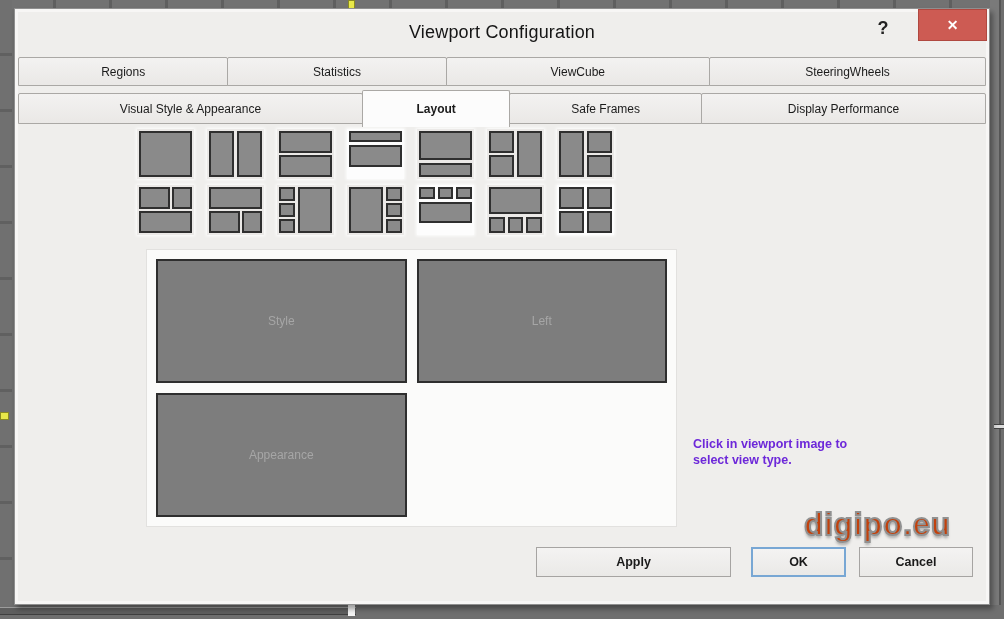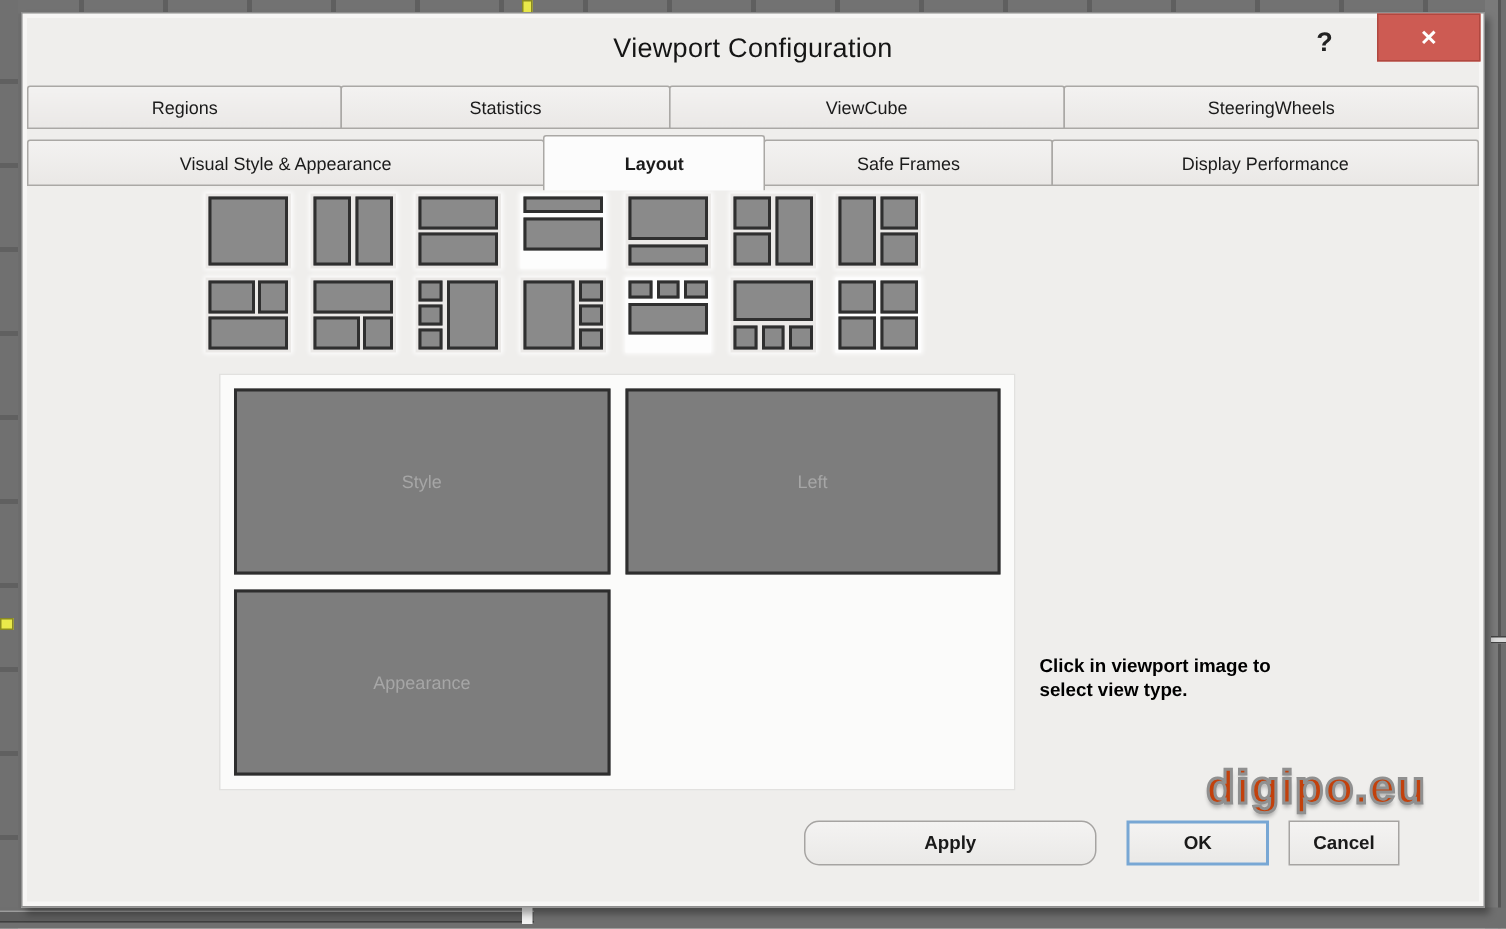--- a/index.html
+++ b/index.html
@@ -110,42 +110,42 @@
     display:grid; grid-template-columns:1fr 1fr; grid-template-rows:1fr 1fr;
     gap:10px; padding:9px;
   }
   .viewport {
     background:#7d7d7d; border:2px solid #2e2e2e;
     display:flex; align-items:center; justify-content:center;
     font-size:12px; color:#a6a6a6;
   }
   .hint {
     position:absolute; left:678px; top:427px; width:168px;
-    font-size:12.5px; font-weight:600; color:#000000; line-height:1.3;
+    font-size:12.5px; font-weight:600; color:#6d28d9; line-height:1.3;
   }
   .watermark {
     position:absolute; right:38px; top:498px;
     font-size:31px; font-weight:bold; letter-spacing:1px;
     color:#c2410c;
     -webkit-text-stroke:2px #909090;
     text-shadow:0 3px 3px rgba(0,0,0,0.3);
   }
 
   
   .btn {
     position:absolute; top:538px; height:30px;
     background:linear-gradient(#f4f3f2,#eae9e7);
     border:1px solid #a6a4a2;
     font-size:12.5px; font-weight:600; color:#1a1a1a;
     display:flex; align-items:center; justify-content:center;
     font-family:"Liberation Sans", sans-serif;
   }
-  .btn-apply  { left:521px; width:195px;border-radius:10px; }
+  .btn-apply  { left:521px; width:195px; }
   .btn-ok     { left:736px; width:95px; border:2px solid #78a7d4; }
-  .btn-cancel { left:844px; width:74px; }
+  .btn-cancel { left:844px; width:114px; }
 </style>
 </head>
 <body>
 
 <div class="desk-top"></div>
 <div class="desk-left"></div>
 <div class="desk-right"></div>
 <div class="desk-bottom"></div>
 <div class="slider-bar"></div>
 <div class="tick tick-top"></div>

